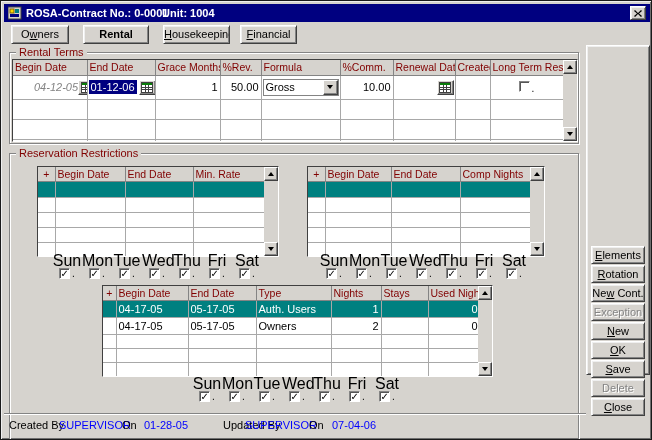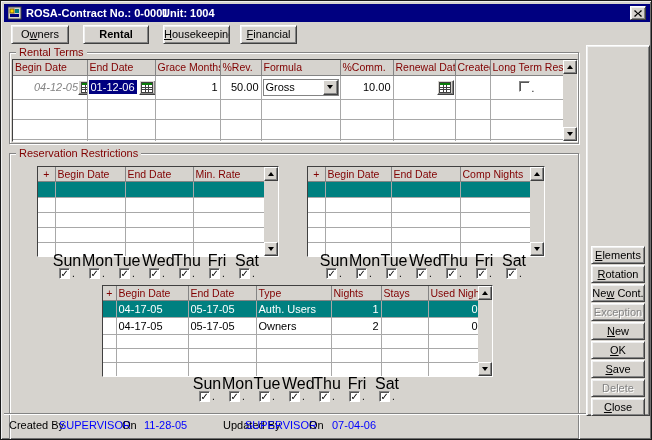--- a/index.html
+++ b/index.html
@@ -71,21 +71,21 @@
   .day-row { position:absolute; display:flex; }
   .day { width:30px; text-align:center; }
   .day-label { font-size:16px; color:#000; height:12px; line-height:12px; }
   .day-check { display:flex; align-items:flex-end; justify-content:center; margin-top:1px; }
   .cb { display:inline-block; width:11px; height:11px; background:#fff;
     border:1px solid; border-color:#848484 #fff #fff #848484;
     box-shadow: inset 1px 1px 0 #555;
     font-size:10px; line-height:9px; text-align:center; color:#000; }
   .cb-dot { font-size:10px; margin-left:2px; line-height:11px; }
   
-  .side-panel { position:absolute; left:585px; top:44px; width:64px; height:371px;
+  .side-panel { position:absolute; left:585px; top:44px; width:64px; height:330px;
     background:#d6d3ce; border:1px solid; border-color:#fff #404040 #404040 #fff;
     box-shadow: inset 1px 1px 0 #efefef, inset -1px -1px 0 #848484; }
   .side-buttons { position:absolute; top:200px; left:4px; width:54px; }
   .side-btn { display:block; width:54px; height:18px; line-height:16px; margin-bottom:1px; }
   
   .statusline { position:absolute; left:3px; top:412px; width:582px; height:2px;
     border-top:1px solid #848484; border-bottom:1px solid #fff; }
   .status { position:absolute; top:418px; font-size:11px; white-space:nowrap; color:#000; }
   .status.blue { color:#0000ff; }
 </style>
@@ -604,19 +604,19 @@
       <button class="btn3d side-btn"><span class="mn">S</span><span>ave</span></button>
       <button class="btn3d side-btn disabled"><span>Delete</span></button>
       <button class="btn3d side-btn"><span class="mn">C</span><span>lose</span></button>
     </div>
   </div>
 
   <div class="statusline"></div>
   <span class="status" style="left:8px;">Created By</span>
   <span class="status blue" style="left:58px;">SUPERVISOR</span>
   <span class="status" style="left:121px;">On</span>
-  <span class="status blue" style="left:143px;">11-28-05</span>
+  <span class="status blue" style="left:143px;">01-28-05</span>
   <span class="status" style="left:196px;padding-left:26px;">Updated By</span>
   <span class="status blue" style="left:244px;">SUPERVISOR</span>
   <span class="status" style="left:308px;">On</span>
   <span class="status blue" style="left:331px;">07-04-06</span>
 
 </div>
 
 </body></html>

